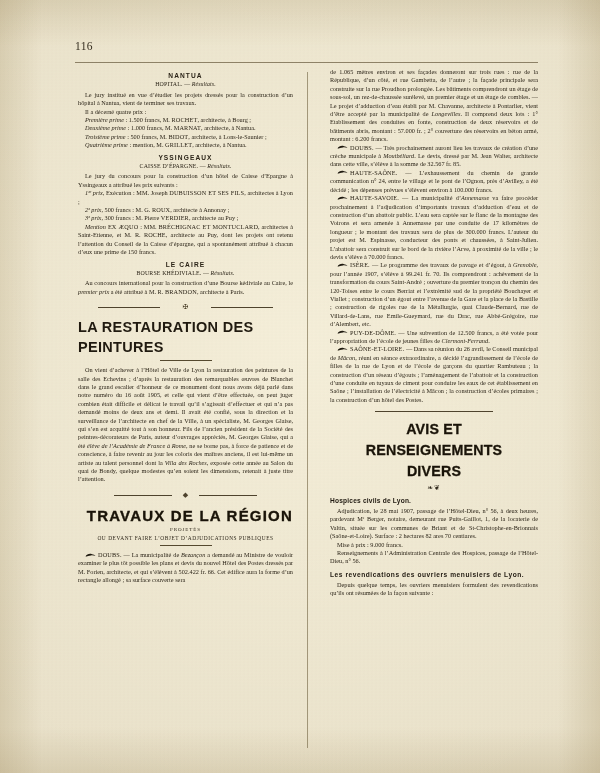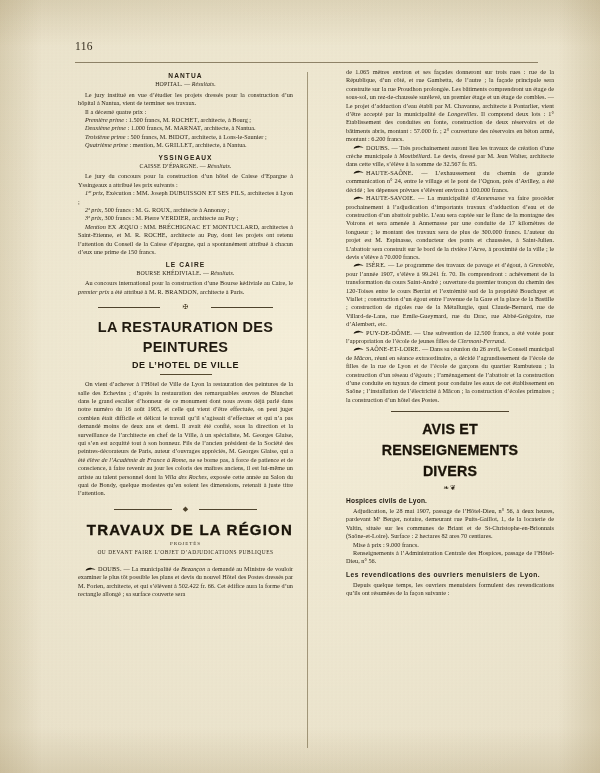--- a/index.html
+++ b/index.html
@@ -80,21 +80,21 @@
     top: 68px;
     font-size: 6.25px;
     line-height: 1.345;
     text-align: justify;
     text-justify: inter-word;
     color: #2b2418;
     -webkit-hyphens: none;
     hyphens: none;
   }
   .col-left  { left: 78px;  width: 215px; }
-  .col-right { left: 346px; width: 208px; }
+  .col-right { left: 330px; width: 208px; }
   .col-rule {
     position: absolute;
     left: 307px;
     top: 72px;
     width: 0;
     height: 676px;
     border-left: 1px solid #7a6c4c;
     opacity: 0.65;
   }
 
@@ -156,21 +156,21 @@
   }
   .midrule {
     width: 118px;
     height: 0;
     border-top: 1px solid #4e432d;
     margin: 7px auto 7px auto;
   }
 
   
   .bigtitle {
-    text-align: center;
+    text-align: left;
     text-indent: 0;
     font-family: "Liberation Sans", sans-serif;
     font-weight: bold;
     font-size: 14.5px;
     letter-spacing: 0.3px;
     margin: 3px 0 2px 0;
     color: #201a10;
   }
   .subtitle {
     text-align: center;
@@ -300,21 +300,20 @@
     <div class="rubric">
       <span class="sc">BOURSE KHÉDIVIALE.</span><span> — </span><i>Résultats.</i>
     </div>
     <p><span>Au concours international pour la construction d’une Bourse kédiviale au Caire, le </span><i>premier prix</i><span> a été attribué à M. R. </span><span class="sc">BRANDON</span><span>, architecte à Paris.</span></p>
 
     <div class="orn orn-dash">
       <span class="dot">✠</span>
     </div>
 
     <div class="bigtitle">LA RESTAURATION DES PEINTURES</div>
-    <div class="subtitle">DE L’HOTEL DE VILLE</div>
     <div class="shortrule"></div>
     <p><span>On vient d’achever à l’Hôtel de Ville de Lyon la restauration des peintures de la salle des Echevins ; d’après la restauration des remarquables œuvres de Blanchet dans le grand escalier d’honneur de ce monument dont nous avons déjà parlé dans notre numéro du 16 août 1905, et celle qui vient d’être effectuée, on peut juger combien était difficile et délicat le travail qu’il s’agissait d’effectuer et qui n’a pas demandé moins de deux ans et demi. Il avait été confié, sous la direction et la surveillance de l’architecte en chef de la Ville, à un spécialiste, M. Georges Glaise, qui s’en est acquitté tout à son honneur. Fils de l’ancien président de la Société des peintres-décorateurs de Paris, auteur d’ouvrages appréciés, M. Georges Glaise, qui a été </span><i>élève de l’Académie de France à Rome</i><span>, ne se borne pas, à force de patience et de conscience, à faire revenir au jour les coloris des maîtres anciens, il est lui-même un artiste au talent personnel dont la </span><i>Villa des Roches</i><span>, exposée cette année au Salon du quai de Bondy, quelque modestes qu’en soient les dimensions, retenait à juste titre l’attention.</span></p>
 
     <div class="orn">
       <span class="dot">◆</span>
     </div>
 
     <div class="bigtitle-heavy">TRAVAUX DE LA RÉGION</div>
     <div class="tinycap">PROJETÉS</div>
     <div class="tinycap2">OU DEVANT FAIRE L’OBJET D’ADJUDICATIONS PUBLIQUES</div>

